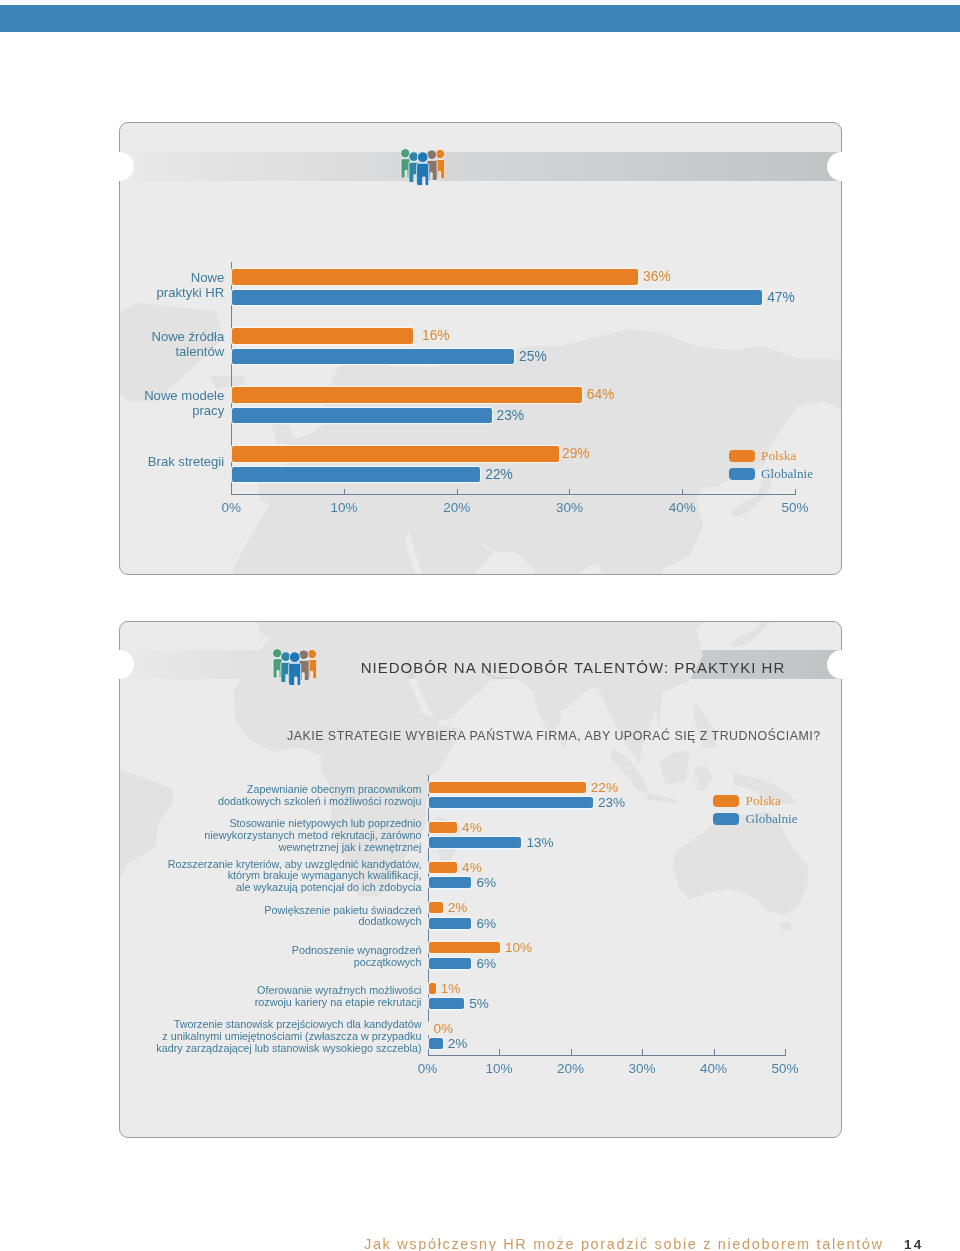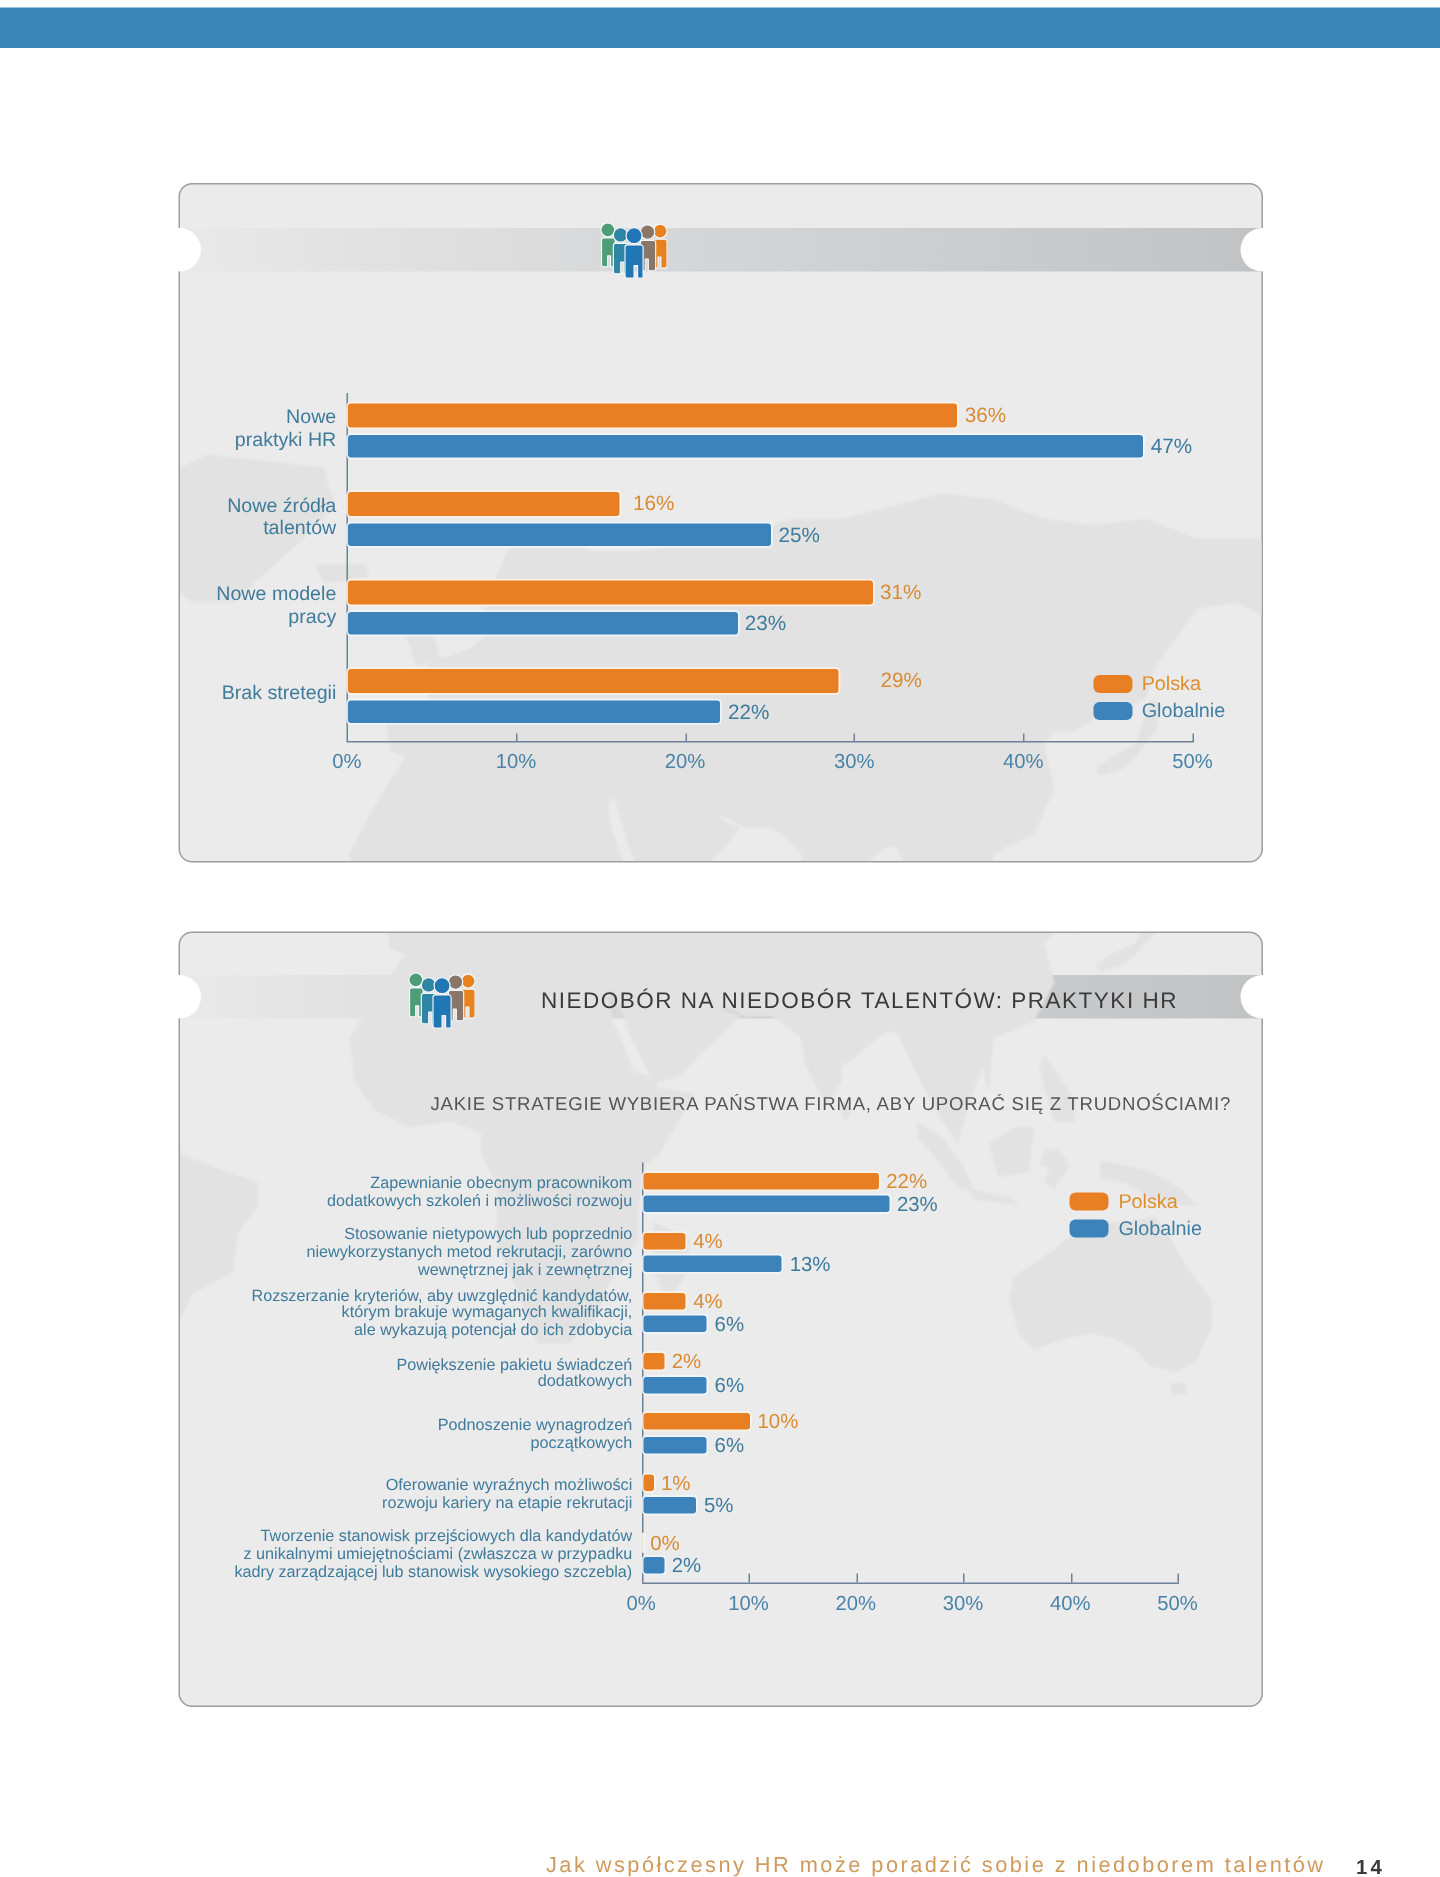--- a/index.html
+++ b/index.html
@@ -48,21 +48,21 @@
   .bar.g{background:#3b83ba;box-shadow:0 0 0 1.2px rgba(240,248,255,.85);}
   .vlabel{position:absolute;color:#3f7b9b;text-align:right;white-space:nowrap;}
   .vline{display:block;}
   #chart1 .vlabel{font-size:13.1px;}
   #chart2 .vlabel{font-size:10.8px;}
   .dlabel{position:absolute;white-space:nowrap;font-size:13.8px;}
   #chart2 .dlabel{font-size:13.6px;}
   .dlabel.p{color:#d98b32;}
   .dlabel.g{color:#3d7b9e;}
   .legend{position:absolute;}
-  .lg-row{position:absolute;display:flex;align-items:center;}
+  .lg-row{position:absolute;display:flex;align-items:center;font-family:Liberation Serif, serif;}
   .lg-sw{width:26px;height:12px;border-radius:4px;flex:0 0 auto;}
   .lg-tx{margin-left:6.5px;font-size:13.2px;line-height:14px;}
 
   .footer-text{position:absolute;left:364px;top:1236px;font-size:14.5px;color:#d09a5e;letter-spacing:1.65px;white-space:nowrap;}
   .page-num{position:absolute;left:904px;top:1236.5px;font-size:13.5px;color:#3a3a3a;font-weight:bold;letter-spacing:2.2px;}
 </style>
 </head>
 <body>
 
 <div class="topbar"></div>
@@ -149,28 +149,28 @@
       </div>
       <div class="bar p" style="left: 112.2px; top: 205px; width: 180.4px; height: 15.5px;"></div>
       <div class="dlabel p" style="left: 302px; top: 205px; line-height: 15.5px;">16%</div>
       <div class="bar g" style="left: 112.2px; top: 225.7px; width: 281.875px; height: 15.5px;"></div>
       <div class="dlabel g" style="left: 399.075px; top: 225.7px; line-height: 15.5px;">25%</div>
       <div class="vlabel" style="left: -495.8px; width: 600px; top: 266.2px; line-height: 14.4px;">
         <div class="vline">Nowe modele</div>
         <div class="vline">pracy</div>
       </div>
       <div class="bar p" style="left: 112.2px; top: 264px; width: 349.525px; height: 15.5px;"></div>
-      <div class="dlabel p" style="left: 466.725px; top: 264px; line-height: 15.5px;">31%</div>
+      <div class="dlabel p" style="left: 466.725px; top: 264px; line-height: 15.5px;">64%</div>
       <div class="bar g" style="left: 112.2px; top: 284.7px; width: 259.325px; height: 15.5px;"></div>
       <div class="dlabel g" style="left: 376.525px; top: 284.7px; line-height: 15.5px;">23%</div>
       <div class="vlabel" style="left: -495.8px; width: 600px; top: 332.4px; line-height: 14.4px;">
         <div class="vline">Brak stretegii</div>
       </div>
       <div class="bar p" style="left: 112.2px; top: 323px; width: 326.975px; height: 15.5px;"></div>
-      <div class="dlabel p" style="left: 467px; top: 323px; line-height: 15.5px;">29%</div>
+      <div class="dlabel p" style="left: 442px; top: 323px; line-height: 15.5px;">29%</div>
       <div class="bar g" style="left: 112.2px; top: 343.7px; width: 248.05px; height: 15.5px;"></div>
       <div class="dlabel g" style="left: 365.25px; top: 343.7px; line-height: 15.5px;">22%</div>
       <div class="legend" style="left: 608.6px; top: 326.4px;">
         <div class="lg-row" style="left: 0px; top: 0px;">
           <div class="lg-sw" style="background: rgb(232, 127, 34);"></div>
           <div class="lg-tx" style="color: rgb(224, 141, 44);">Polska</div>
         </div>
         <div class="lg-row" style="left: 0px; top: 17.9px;">
           <div class="lg-sw" style="background: rgb(59, 131, 186);"></div>
           <div class="lg-tx" style="color: rgb(65, 127, 164);">Globalnie</div>

